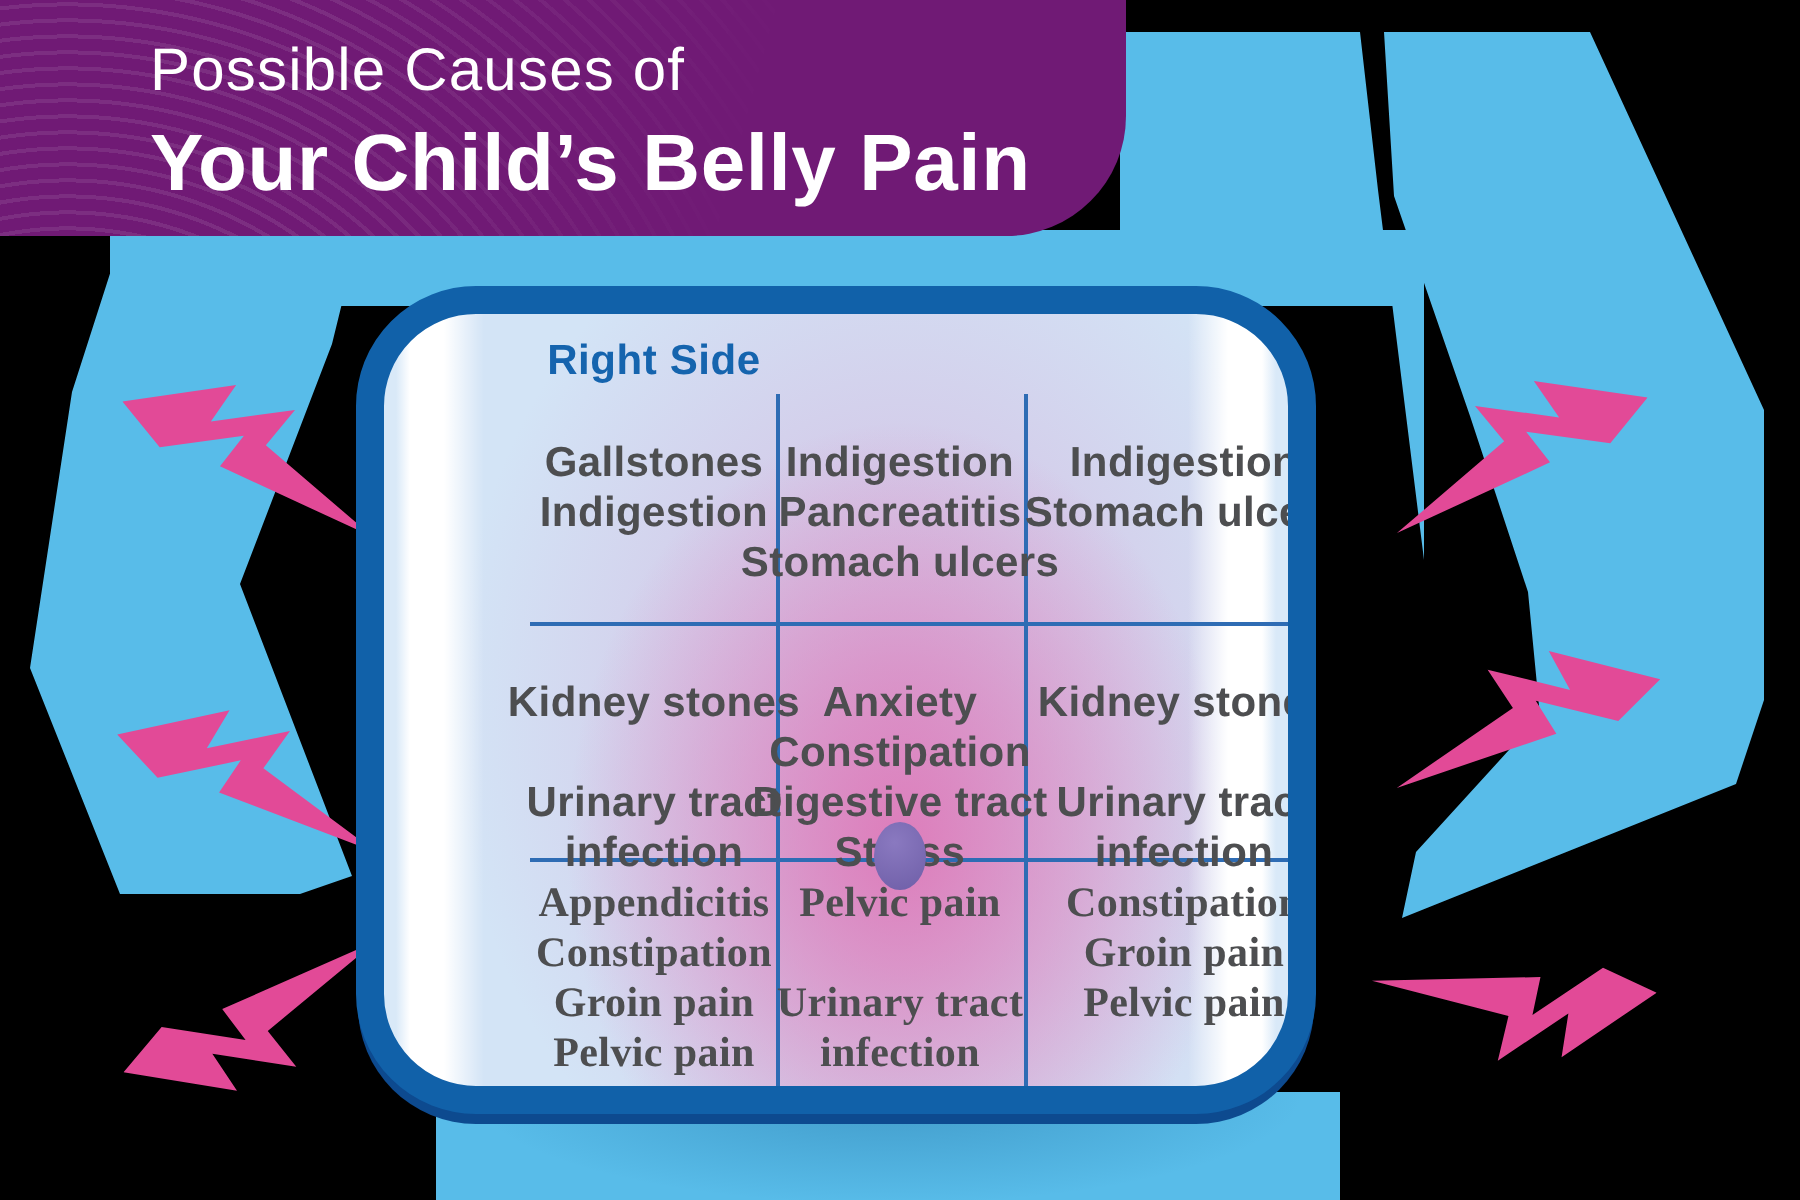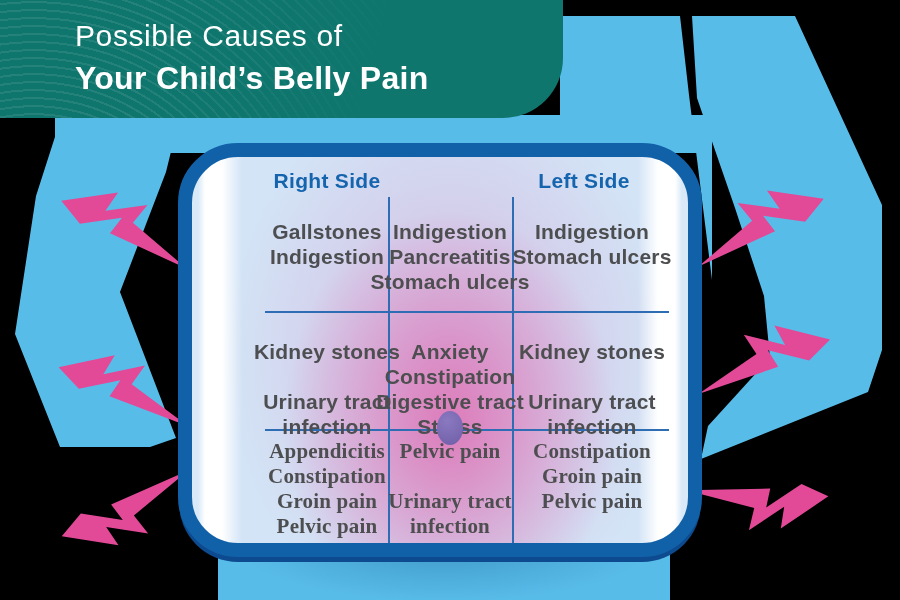--- a/index.html
+++ b/index.html
@@ -19,21 +19,21 @@
   .bolt{position:absolute;width:138px;height:64px;}
   .bolt svg{width:100%;height:100%;display:block;}
   .bolt-l1{left:57px;top:194px;transform:rotate(14deg);}
   .bolt-l2{left:56px;top:356px;transform:rotate(10deg);}
   .bolt-l3{left:58px;top:480px;transform:rotate(-13deg) scaleY(-1);}
   .bolt-r1{left:690px;top:192px;transform:scaleX(-1) rotate(14deg);}
   .bolt-r2{left:694px;top:326px;transform:scaleX(-1) rotate(8deg);}
   .bolt-r3{left:690px;top:470px;transform:rotate(168deg);}
 
   
-  .panel{position:absolute;left:178px;top:143px;width:524px;height:414px;box-sizing:border-box;
+  .panel{position:absolute;left:178px;top:143px;width:480px;height:414px;box-sizing:border-box;
          border:14px solid #1161a9;border-radius:60px;overflow:hidden;
          box-shadow:0 6px 0 -1px #0d4a8f;
          background:
            linear-gradient(90deg,#d9e9f8 0,#d9e9f8 6px,#ffffff 13px,#ffffff 30px,rgba(255,255,255,0) 50px,
                            rgba(255,255,255,0) calc(100% - 50px),#ffffff calc(100% - 30px),#ffffff calc(100% - 13px),#d9e9f8 calc(100% - 6px)),
            radial-gradient(170px 215px at 258px 265px, rgba(222,117,182,.9), rgba(222,117,182,0) 98%),
            radial-gradient(235px 290px at 258px 200px, rgba(213,148,204,.55), rgba(213,148,204,0) 95%);
          background-color:#d3e4f6;}
   .panel-inner{position:absolute;left:0;top:0;width:506px;height:386px;}
 
@@ -48,29 +48,29 @@
 
   .cell{position:absolute;text-align:center;white-space:pre-line;
         font-size:21px;line-height:25px;font-weight:600;color:#4d4e50;letter-spacing:.2px;}
   .c1{left:40px;width:190px;} .c2{left:166px;width:184px;} .c3{left:302px;width:196px;}
   .r1{top:62px;} .r2{top:182px;} .r3{top:282px;font-family:Liberation Serif, serif;}
 
   .navel{position:absolute;left:245px;top:254px;width:26px;height:34px;border-radius:50%;
          background:radial-gradient(circle at 40% 30%, #8a79c0, #6e5ea7);}
 
   
-  .banner{position:absolute;left:0;top:0;width:563px;height:118px;background:#0f766e;
+  .banner{position:absolute;left:0;top:0;width:563px;height:118px;background:#701a75;
           border-radius:0 0 60px 0;overflow:hidden;}
   .banner::after{content:"";position:absolute;inset:0;
           background:repeating-radial-gradient(circle at 6% 240%, rgba(255,255,255,.09) 0 2px, rgba(255,255,255,0) 2px 8px);
           -webkit-mask:linear-gradient(105deg,#000 28%,transparent 68%);
           mask:linear-gradient(105deg,#000 28%,transparent 68%);}
   .title{position:absolute;left:75px;top:19px;color:#fff;z-index:2;}
   .title .t1{font-size:30px;font-weight:400;letter-spacing:.6px;}
-  .title .t2{font-size:32px;font-weight:800;letter-spacing:.3px;margin-top:7px;}
+  .title .t2{font-size:40px;font-weight:800;letter-spacing:.3px;margin-top:7px;}
 </style>
 </head>
 <body>
 
 <div class="stage">
 
   <div class="shape left-arm"></div>
   <div class="shape right-torso-top"></div>
   <div class="shape right-arm"></div>
   <div class="shoulders"></div>
@@ -103,21 +103,20 @@
   </div>
   <div class="bolt bolt-r3">
     <svg viewBox="0 0 140 62">
         <polygon points="0,22 54,0 46,21 86,5 76,26 140,58 56,42 64,24 24,40" fill="#e24a97"></polygon>
       </svg>
   </div>
 
   <div class="panel">
     <div class="panel-inner">
       <div class="col-header right">Right Side</div>
-      <div class="col-header left">Left Side</div>
 
       <div class="vline v1"></div>
       <div class="vline v2"></div>
       <div class="hline h1"></div>
       <div class="hline h2"></div>
 
       <div class="cell r1 c1">Gallstones
 Indigestion</div>
       <div class="cell r1 c2">Indigestion
 Pancreatitis

